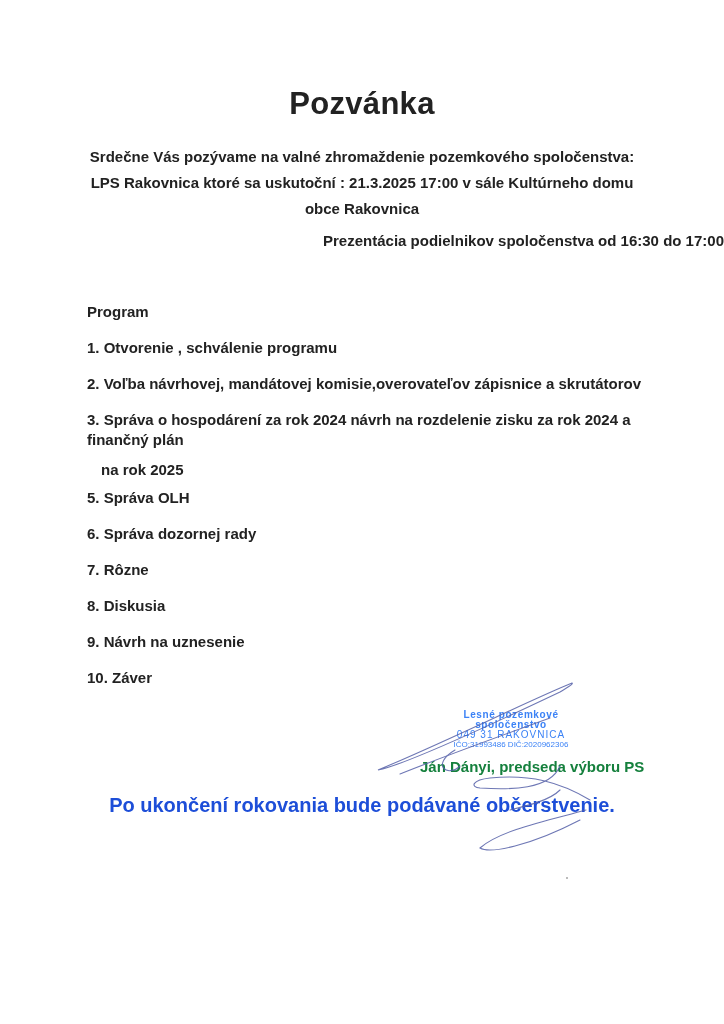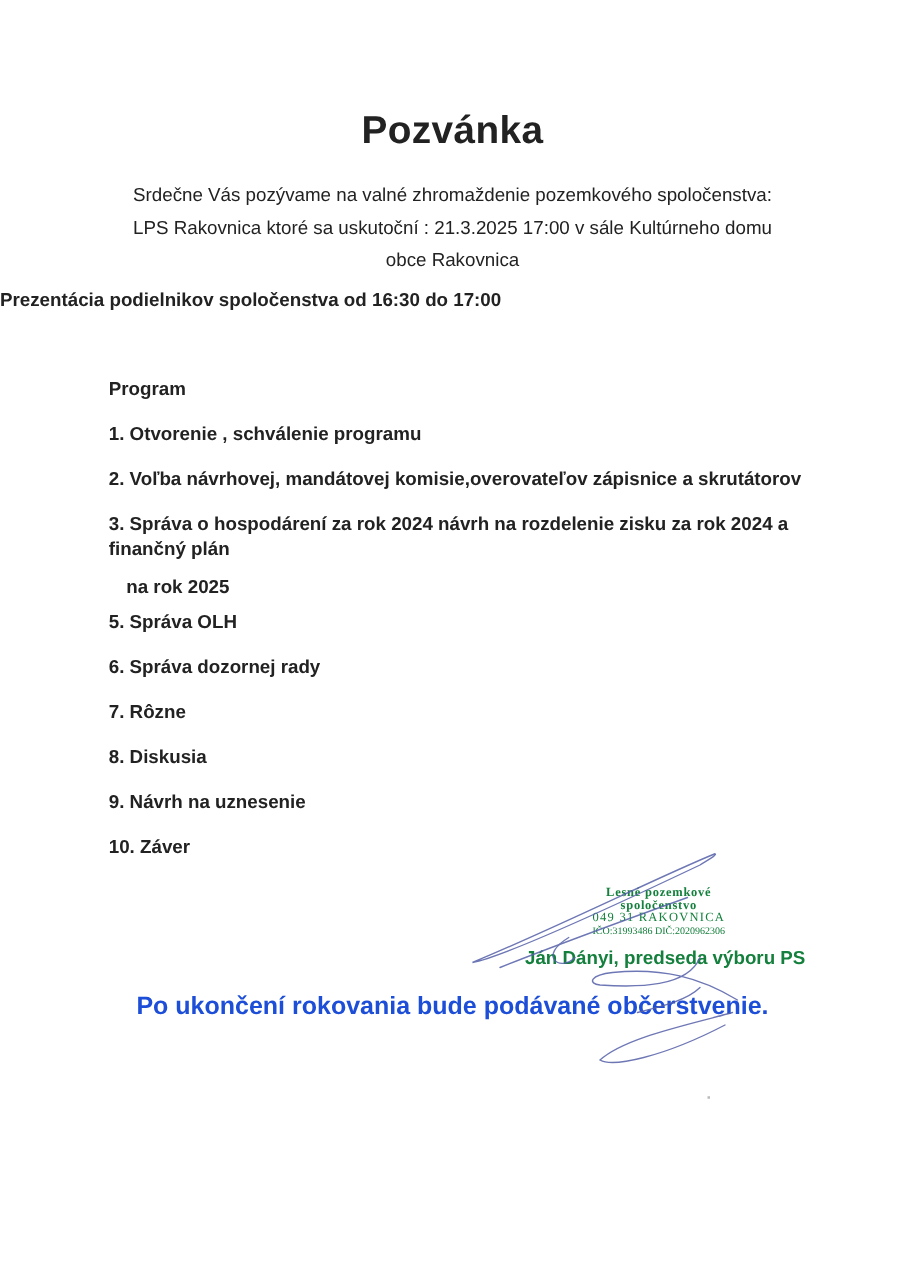--- a/index.html
+++ b/index.html
@@ -30,30 +30,30 @@
       font-weight: bold;
       color: #222;
       letter-spacing: 0.3px;
     }
     .intro {
       position: absolute;
       left: 80px; right: 80px;
       top: 144px;
       text-align: center;
       font-size: 15px;
-      font-weight: normal;
+      font-weight: bold;
       line-height: 26px;
       color: #222;
     }
     .intro div { white-space: nowrap; }
     .presentation {
       position: absolute;
       left: 0; right: 0;
       top: 232px;
-      text-align: left;
+      text-align: right;
       font-size: 15px;
       font-weight: bold;
       color: #222;
     }
     .program {
       position: absolute;
       left: 87px;
       top: 302px;
       width: 560px;
       font-size: 15px;
@@ -68,26 +68,26 @@
       position: absolute;
       left: 420px;
       top: 758px;
       font-size: 15px;
       font-weight: bold;
       color: #15803d;
       white-space: nowrap;
     }
     .stamp {
       position: absolute;
-      left: 452px;
+      left: 436px;
       top: 710px;
       width: 150px;
       text-align: center;
-      font-family: Liberation Serif, serif;
-      color: #15803d;
+      font-family: Liberation Sans, sans-serif;
+      color: #3b82f6;
       line-height: 10px;
     }
     .stamp .l1, .stamp .l2 { font-size: 10px; font-weight: bold; letter-spacing: 0.6px; }
     .stamp .l3 { font-size: 10px; letter-spacing: 1px; }
     .stamp .l4 { font-size: 8px; }
     .closing {
       position: absolute;
       left: 0; right: 0;
       top: 794px;
       text-align: center;

